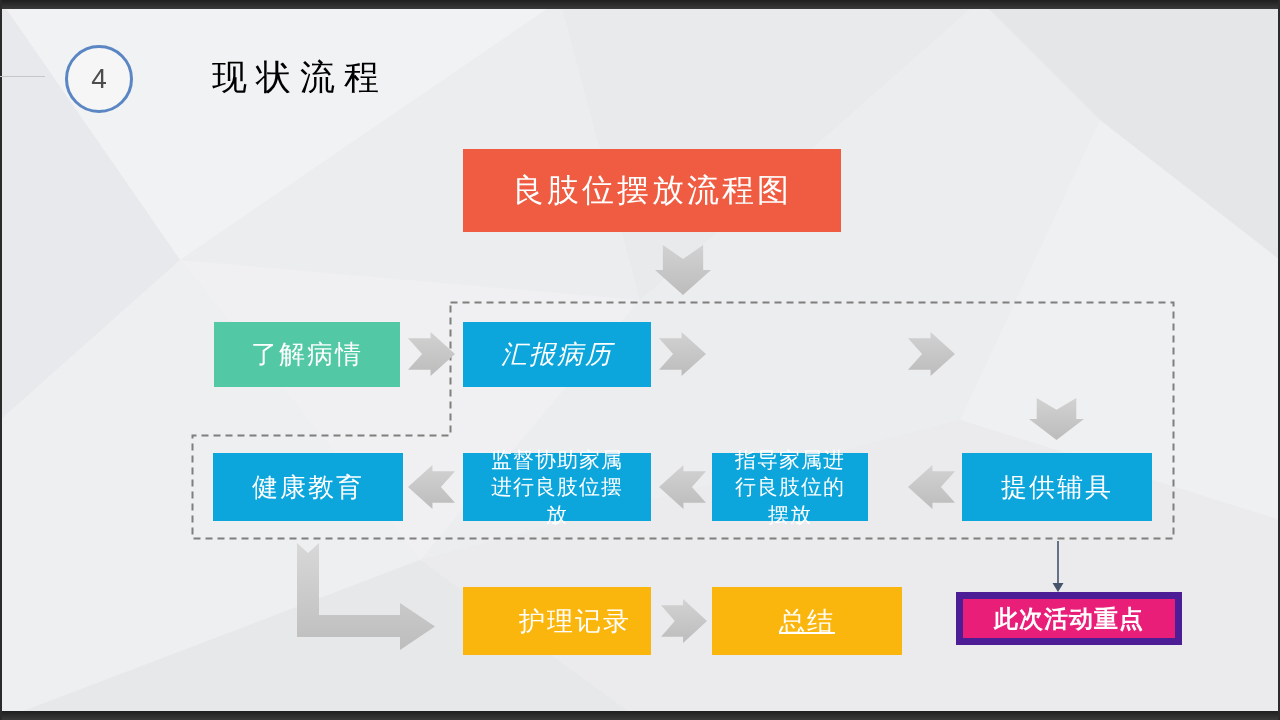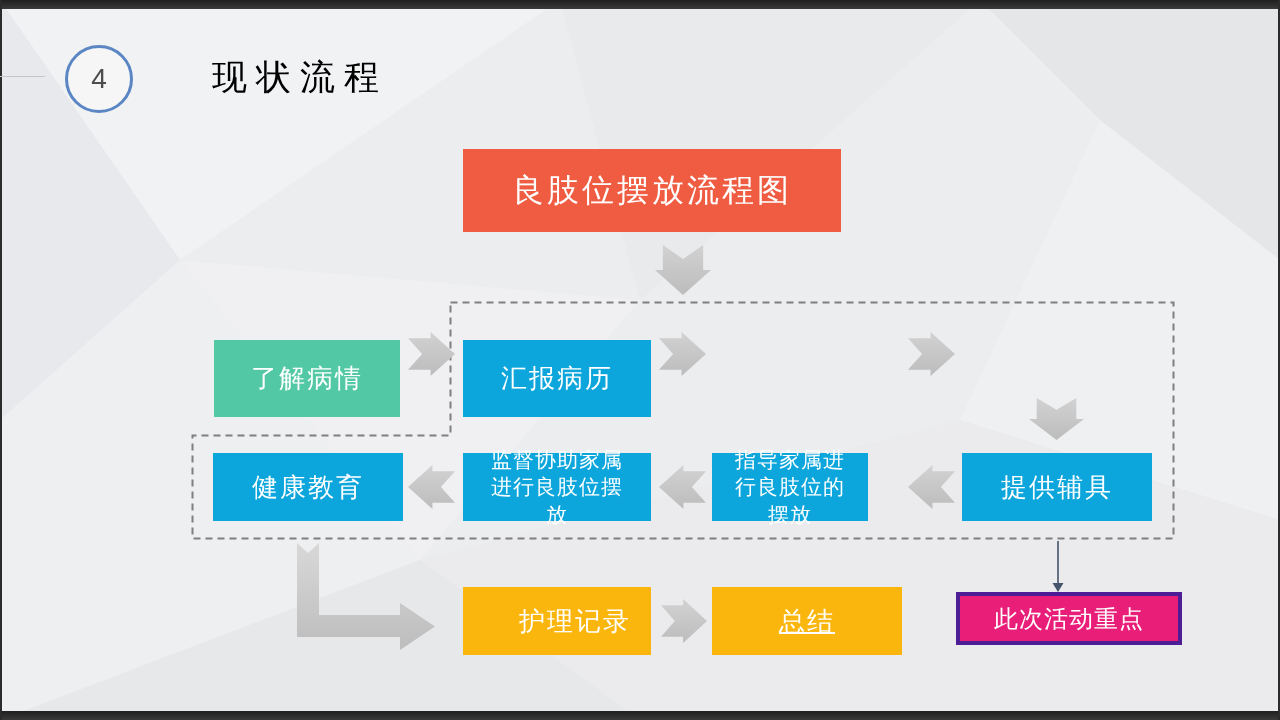--- a/index.html
+++ b/index.html
@@ -34,37 +34,37 @@
     color:#FFFFFF;text-align:center;letter-spacing:2px;box-sizing:border-box;
   }
   .node.header{left:463px;top:149px;width:378px;height:83px;background:#EF5C41;font-size:32px;letter-spacing:3px;}
   .node.single{font-size:26px;}
   .node.multi{font-size:21px;line-height:1.3;padding:0 18px;letter-spacing:1px;}
   .blue{background:#0CA6DC;}
   .green{background:#52C9A4;}
   .yellow{background:#FBB60E;}
 
   
-  .r1{top:340px;height:77px;text-align:center;}
+  .r1{top:322px;height:65px;text-align:center;}
   .r2{top:453px;height:68px;}
   .r3{top:587px;height:68px;}
   .n-liaojie{left:214px;width:186px;}
-  .n-huibao{left:463px;width:188px;}
+  .n-huibao{left:463px;width:188px;font-style:italic;}
   .n-kangfu{left:712px;width:182px;}
   .n-huhuan{left:962px;width:188px;}
   .n-jiankang{left:213px;width:190px;}
   .n-jiandu{left:463px;width:188px;}
   .n-zhidao{left:712px;width:156px;}
   .n-tigong{left:962px;width:190px;text-align:right;}
   .n-huli{left:463px;width:188px;padding-left:36px;}
   .n-zongjie{left:712px;width:190px;text-decoration:underline;}
   .n-highlight{
     left:956px;top:592px;width:226px;height:53px;
-    background:#E91E78;border:4px solid #4c1d95;
-    font-size:24px;font-weight:normal;letter-spacing:1px;
+    background:#E91E78;border:7px solid #4c1d95;
+    font-size:24px;font-weight:bold;letter-spacing:1px;
   }
 
   .flow-arrow{position:absolute;background:linear-gradient(180deg,#D2D2D2,#BCBCBC);}
   .arrow-right{
     clip-path:polygon(0% 14%,48% 14%,48% 0%,100% 50%,48% 100%,48% 86%,0% 86%,30% 50%);
   }
   .arrow-left{
     clip-path:polygon(100% 14%,52% 14%,52% 0%,0% 50%,52% 100%,52% 86%,100% 86%,70% 50%);
   }
   .arrow-down{

